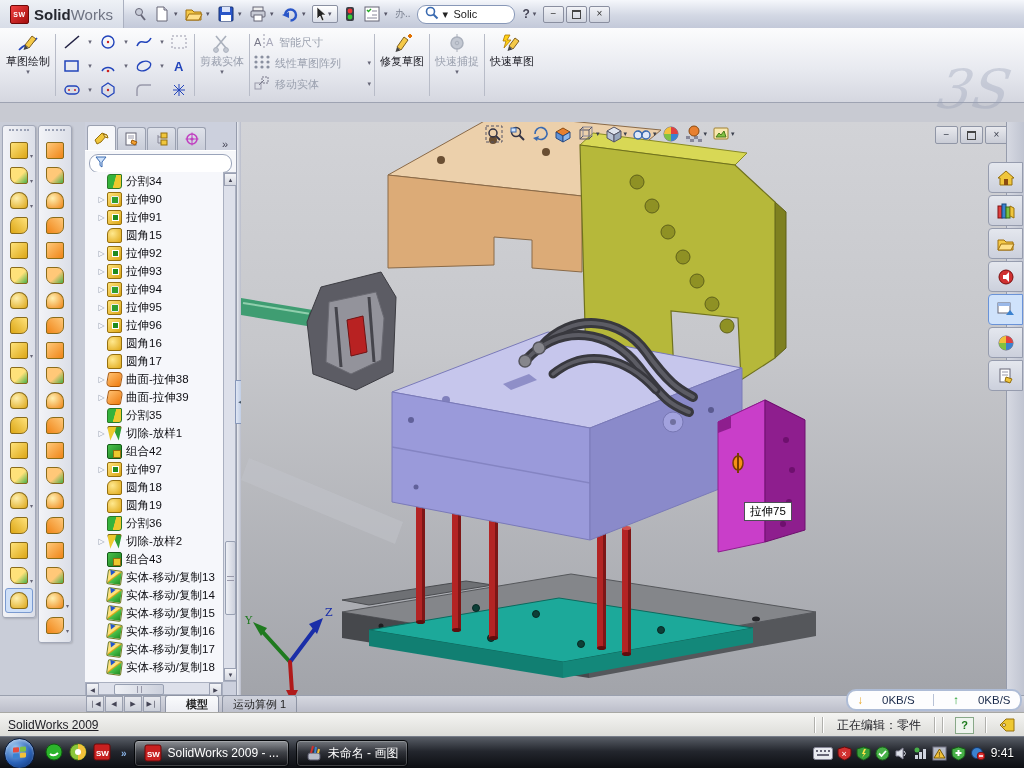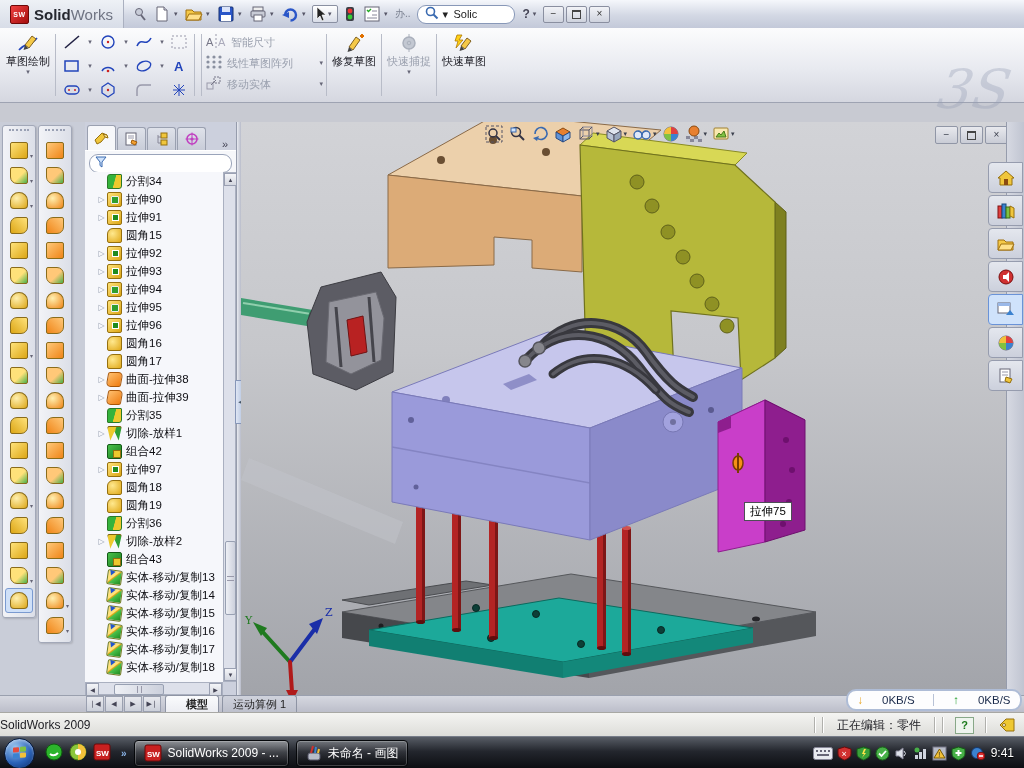--- a/index.html
+++ b/index.html
@@ -116,21 +116,21 @@
   #netmon .div{width:1px;height:12px;background:#b8c2d6;}
 
   
   #docbar{left:0;top:695px;width:1024px;height:17px;background:linear-gradient(#d6d8e0,#bcbeca);border-top:1px solid #9aa0ae;display:flex;align-items:flex-end;padding-left:86px;box-sizing:border-box;}
   .navb{width:16px;height:14px;background:linear-gradient(#e8e9ee,#ccd0da);border:1px solid #9aa0b0;display:flex;align-items:center;justify-content:center;font-size:7px;color:#445;margin-right:1px;}
   .dtab{height:16px;padding:0 10px;display:flex;align-items:center;font-size:11px;color:#222;background:linear-gradient(#cfd2dc,#bdc0cc);border:1px solid #8e94a4;border-bottom:none;border-radius:3px 3px 0 0;margin-left:3px;}
   .dtab.active{background:linear-gradient(#fafbfd,#ecedf2);font-weight:bold;padding-left:20px;}
 
   
   #statusbar{left:0;top:712px;width:1024px;height:24px;background:linear-gradient(#f4f4f2,#dcdcd8);border-top:1px solid #a8a8a4;display:flex;align-items:center;font-size:12px;color:#1c1c22;}
-  #sb-left{flex:1;}
+  #sb-left{padding-left:8px;flex:1;text-decoration:underline;}
   .sb-sep{width:1px;height:16px;background:#b0b0ac;margin:0 3px;border-right:1px solid #fff;}
   #sb-edit{padding:0 10px;}
   #sb-help{width:17px;height:15px;background:#eef4ee;border:1px solid #88a888;color:#1c7a1c;font-weight:bold;font-size:11px;display:flex;align-items:center;justify-content:center;margin:0 8px;}
   #sb-tag{width:34px;display:flex;align-items:center;justify-content:center;}
 
   
   #taskbar{left:0;top:736px;width:1024px;height:32px;background:linear-gradient(#585d66,#23262d 45%,#0b0d11);border-top:1px solid #767c88;display:flex;align-items:center;}
   #startorb{width:29px;height:29px;border-radius:50%;margin-left:4px;background:radial-gradient(circle at 35% 30%,#9cc8f2,#2a62b8 55%,#0c2a62);border:1px solid #081a3a;display:flex;align-items:center;justify-content:center;box-shadow:inset 0 2px 3px rgba(255,255,255,.5);}
   .flag{width:13px;height:12px;display:grid;grid-template-columns:6px 6px;grid-template-rows:5px 5px;gap:1px;transform:skewY(-6deg);}
   .flag i{border-radius:1px;}
@@ -325,20 +325,32 @@
         <span class="gi">
           <svg width="14" height="14" viewBox="0 0 14 14">
             <line x1="7" y1="1" x2="7" y2="13" stroke="#2244bb"></line>
             <line x1="1" y1="7" x2="13" y2="7" stroke="#2244bb"></line>
             <line x1="2" y1="2" x2="12" y2="12" stroke="#2244bb"></line>
             <line x1="12" y1="2" x2="2" y2="12" stroke="#2244bb"></line>
           </svg>
         </span>
       </div>
     <div class="vsep"></div>
+    <div class="cm-big dis">
+        <span class="cm-icn">
+          <svg width="20" height="20" viewBox="0 0 20 20">
+            <line x1="4" y1="3" x2="14" y2="15" stroke="#556" stroke-width="1.6"></line>
+            <line x1="14" y1="3" x2="4" y2="15" stroke="#556" stroke-width="1.6"></line>
+            <circle cx="4" cy="17" r="2.4" fill="none" stroke="#556"></circle>
+            <circle cx="14" cy="17" r="2.4" fill="none" stroke="#556"></circle>
+          </svg>
+        </span>
+        <span class="cm-lbl">剪裁实体</span>
+        <span class="cm-arrow">▾</span>
+      </div>
     <div class="vsep"></div>
     <div id="stack3">
       <div class="stk">
           <span><svg width="22" height="16" viewBox="0 0 22 16">
               <text x="1" y="13" font-size="11" fill="#778">A</text>
               <line x1="11" y1="1" x2="11" y2="15" stroke="#99a" stroke-dasharray="2 2"></line>
               <text x="13" y="13" font-size="11" fill="#aab">A</text>
             </svg></span>
           <span>智能尺寸</span>
         </div>

